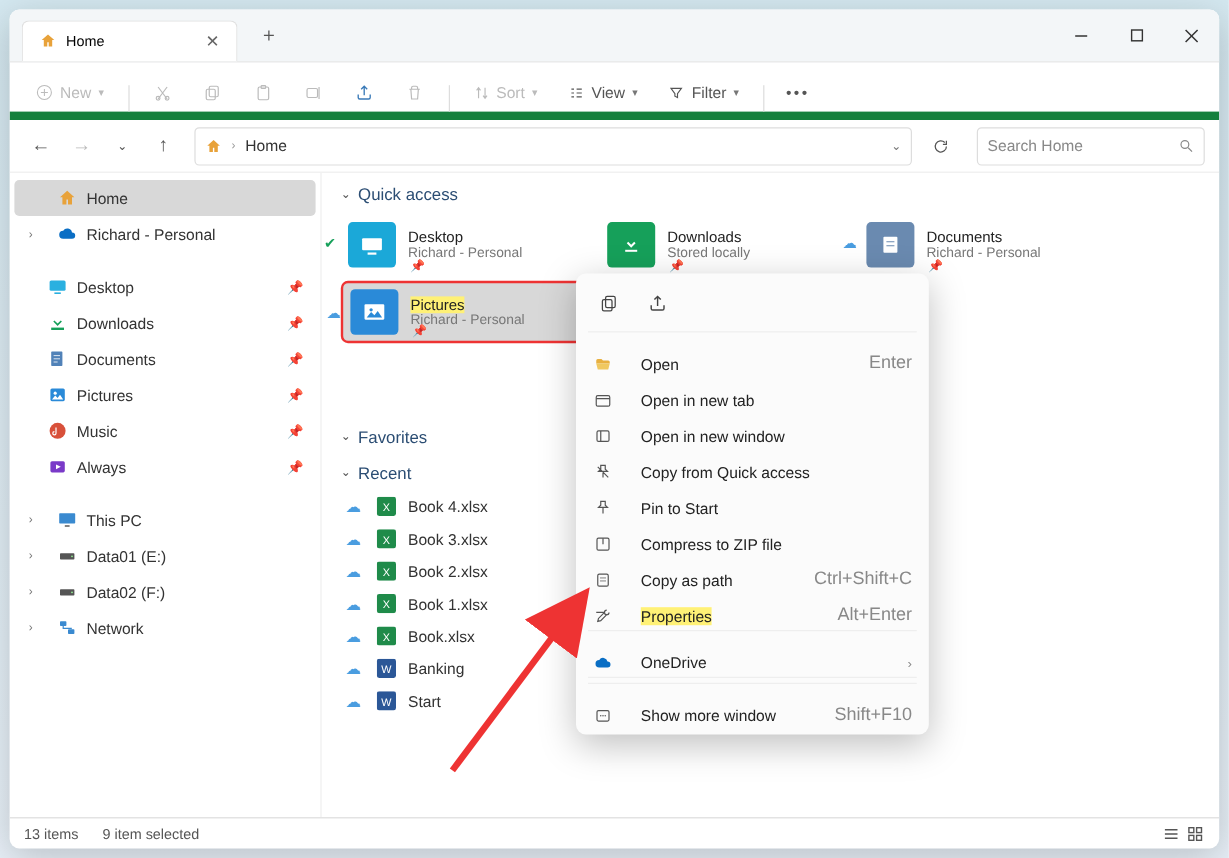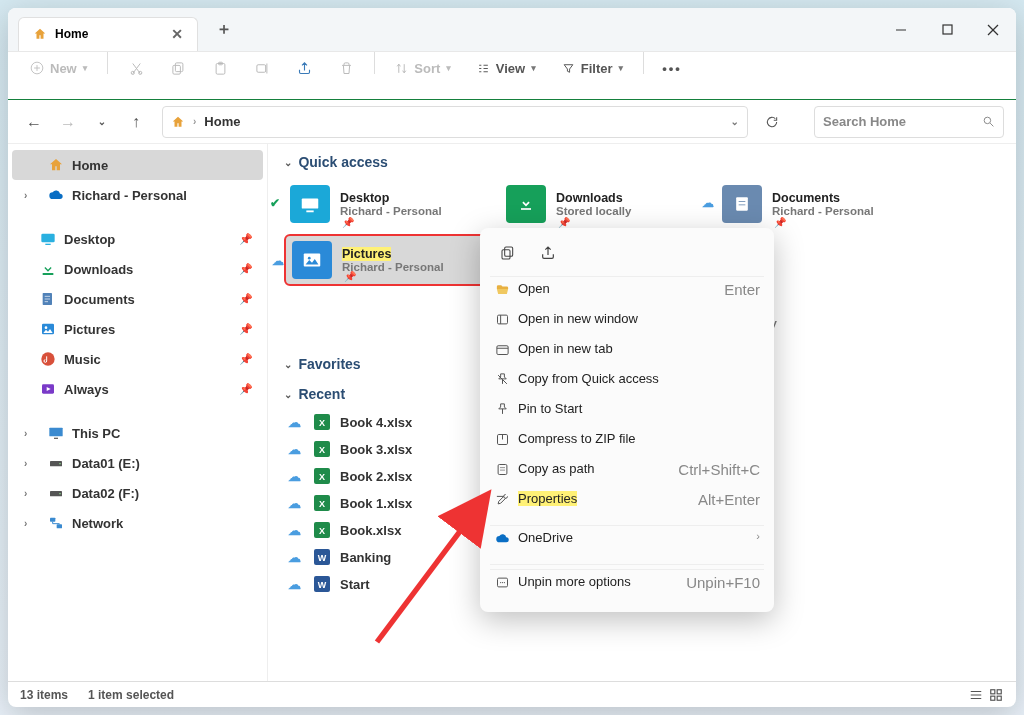--- a/index.html
+++ b/index.html
@@ -1,35 +1,35 @@
 <!DOCTYPE html>
 <html><head>
 <meta charset="utf-8">
 <style>
 * { margin: 0; padding: 0; box-sizing: border-box; font-family: "Segoe UI", sans-serif; }
 body { background: linear-gradient(180deg, #d4e8f0 0%, #e8f0f8 100%); width: 1024px; height: 715px; overflow: hidden; position: relative; }
-.window { position: absolute; top: 8px; left: 8px; right: 8px; bottom: 8px; background: #ffffff; border-radius: 8px; box-shadow: 0 8px 32px rgba(0,0,0,0.2); display: flex; flex-direction: column; overflow: hidden; font-weight: bold; }
+.window { position: absolute; top: 8px; left: 8px; right: 8px; bottom: 8px; background: #ffffff; border-radius: 8px; box-shadow: 0 8px 32px rgba(0,0,0,0.2); display: flex; flex-direction: column; overflow: hidden; }
 .titlebar { height: 44px; display: flex; align-items: center; background: #f3f6f8; border-bottom: 1px solid #e8e8e8; }
 .tab { height: 34px; margin-left: 10px; margin-top: 8px; padding: 0 14px; background: #fff; border-radius: 6px 6px 0 0; display: flex; align-items: center; gap: 8px; font-size: 12px; border: 1px solid #e0e0e0; border-bottom: none; min-width: 180px; }
 .tab .home-ic { width: 14px; height: 14px; display: inline-flex; align-items: center; justify-content: center; }
 .tab .close { margin-left: auto; color: #666; font-size: 14px; cursor: pointer; }
 .newtab { margin-left: 12px; color: #555; font-size: 16px; cursor: pointer; width: 28px; height: 28px; display:flex; align-items:center; justify-content:center; }
 .winctrls { margin-left: auto; display: flex; }
 .winbtn { width: 46px; height: 44px; display: flex; align-items: center; justify-content: center; color: #333; cursor: pointer; }
-.toolbar { height: 48px; display: flex; align-items: flex-start; padding: 0 12px; gap: 6px; border-bottom: 1px solid #15803d; }
+.toolbar { height: 48px; display: flex; align-items: flex-end; padding: 0 12px; gap: 6px; border-bottom: 7px solid #15803d; }
 .tbtn { height: 32px; padding: 0 10px; display: flex; align-items: center; gap: 6px; color: #555; font-size: 13px; border-radius: 4px; cursor: pointer; }
 .tbtn.disabled { color: #bbb; }
 .tbtn.icon-only { width: 36px; padding: 0; justify-content: center; }
 .sep { width: 1px; height: 22px; background: #ddd; margin: 0 4px; }
 .navrow { height: 44px; display: flex; align-items: center; padding: 0 12px; gap: 6px; border-bottom: 1px solid #eee; }
 .navbtn { width: 28px; height: 28px; display: flex; align-items: center; justify-content: center; color: #555; cursor: pointer; border-radius: 4px; }
 .addrbar { flex: 1; height: 32px; border: 1px solid #ddd; border-radius: 4px; display: flex; align-items: center; padding: 0 8px; gap: 8px; font-size: 13px; color: #333; margin-left: 6px; }
 .addrbar .caret { margin-left: auto; color: #777; }
 .refreshbtn { width: 28px; height: 28px; display: flex; align-items: center; justify-content: center; color: #555; cursor: pointer; margin-left: 4px; }
-.searchbox { width: 190px; height: 32px; border: 1px solid #ddd; border-radius: 4px; display: flex; align-items: center; padding: 0 8px; margin-left: 22px; font-size: 13px; color: #888; }
+.searchbox { width: 190px; height: 32px; border: 1px solid #ddd; border-radius: 4px; display: flex; align-items: center; padding: 0 8px; margin-left: 10px; font-size: 13px; color: #888; }
 .searchbox .mag { margin-left: auto; color: #888; }
 .body { flex: 1; display: flex; overflow: hidden; }
 .sidebar { width: 260px; border-right: 1px solid #eee; padding: 6px 4px; overflow-y: auto; }
 .siderow { height: 30px; display: flex; align-items: center; gap: 8px; padding-left: 28px; font-size: 13px; color: #333; border-radius: 4px; cursor: pointer; position: relative; }
 .siderow.selected { background: #d8d8d8; }
 .siderow.top { padding-left: 36px; }
 .siderow .chev { position: absolute; left: 12px; color: #777; font-size: 10px; }
 .siderow .pin { position: absolute; right: 10px; color: #aaa; font-size: 11px; }
 .sidespace { height: 14px; }
 .sideicon { width: 16px; height: 16px; display: inline-flex; align-items: center; justify-content: center; }
@@ -49,21 +49,21 @@
 .recent-list { display: flex; flex-direction: column; gap: 3px; }
 .recent-item { display: flex; align-items: center; gap: 10px; height: 24px; font-size: 13px; color: #333; padding-left: 4px; }
 .recent-item .cloud { color: #4a9de0; font-size: 13px; width: 16px; }
 .file-ic { width: 16px; height: 16px; display: inline-flex; align-items: center; justify-content: center; font-size: 12px; }
 .statusbar { height: 26px; border-top: 1px solid #ddd; display: flex; align-items: center; padding: 0 12px; font-size: 12px; color: #555; gap: 20px; }
 .statusbar .viewbtns { margin-left: auto; display: flex; gap: 4px; }
 .ctxmenu { position: absolute; left: 480px; top: 228px; width: 294px; background: #fbfbfb; border-radius: 8px; box-shadow: 0 8px 30px rgba(0,0,0,0.25); padding: 8px 0; z-index: 100; }
 .ctx-icons { display: flex; gap: 12px; padding: 4px 14px 6px; }
 .ctx-icons .ci { width: 28px; height: 26px; display: flex; align-items: center; justify-content: center; color: #444; cursor: pointer; border-radius: 4px; font-size: 15px; }
 .ctx-sep { height: 1px; background: #eee; margin: 4px 10px; }
-.ctx-item { height: 30px; display: flex; align-items: flex-start; padding: 0 14px; gap: 8px; font-size: 13px; color: #222; cursor: pointer; }
+.ctx-item { height: 30px; display: flex; align-items: flex-end; padding: 0 14px; gap: 24px; font-size: 13px; color: #222; cursor: pointer; }
 .ctx-item .shortcut { margin-left: auto; font-size: 15px; color: #888; }
 .ctx-item .chevr { margin-left: auto; font-size: 11px; color: #888; }
 .ctx-item .mic { width: 16px; height: 16px; display: inline-flex; align-items: center; justify-content: center; color: #555; font-size: 14px; }
 .arrow { position: absolute; left: 350px; top: 480px; width: 180px; height: 180px; z-index: 101; pointer-events: none; }
 svg { display: block; }
 </style>
 </head>
 <body>
 
 <div class="window">
@@ -491,21 +491,21 @@
               <span>Start</span>
             </div>
         </div>
       </div>
 
     </div>
   </div>
 
   <div class="statusbar">
     <span>13 items</span>
-    <span>1 item selected</span>
+    <span>9 item selected</span>
     <div class="viewbtns">
       <span>
           <svg width="16" height="14" viewBox="0 0 24 24">
             <path stroke="#555" stroke-width="2" d="M3 6h18M3 12h18M3 18h18"></path>
           </svg>
         </span>
       <span>
           <svg width="16" height="14" viewBox="0 0 24 24">
             <rect x="3" y="3" width="7" height="7" fill="none" stroke="#555" stroke-width="2"></rect>
             <rect x="14" y="3" width="7" height="7" fill="none" stroke="#555" stroke-width="2"></rect>
@@ -539,34 +539,34 @@
           <path fill="#e8b040" d="M3 7a2 2 0 012-2h5l2 2h7a2 2 0 012 2v2H3z"></path>
           <path fill="#f0c860" d="M3 11h18l-2 8H5z"></path>
         </svg>
       </span>
       <span>Open</span>
       <span class="shortcut">Enter</span>
     </div>
   <div class="ctx-item">
       <span class="mic">
         <svg width="15" height="15" viewBox="0 0 24 24">
+          <rect x="3" y="6" width="18" height="14" rx="2" fill="none" stroke="#555" stroke-width="1.6"></rect>
+          <line x1="3" y1="10" x2="21" y2="10" stroke="#555" stroke-width="1.6"></line>
+        </svg>
+      </span>
+      <span>Open in new tab</span>
+    </div>
+  <div class="ctx-item">
+      <span class="mic">
+        <svg width="15" height="15" viewBox="0 0 24 24">
           <rect x="4" y="5" width="16" height="14" rx="2" fill="none" stroke="#555" stroke-width="1.6"></rect>
           <path d="M9 5v14" stroke="#555" stroke-width="1.6"></path>
         </svg>
       </span>
       <span>Open in new window</span>
-    </div>
-  <div class="ctx-item">
-      <span class="mic">
-        <svg width="15" height="15" viewBox="0 0 24 24">
-          <rect x="3" y="6" width="18" height="14" rx="2" fill="none" stroke="#555" stroke-width="1.6"></rect>
-          <line x1="3" y1="10" x2="21" y2="10" stroke="#555" stroke-width="1.6"></line>
-        </svg>
-      </span>
-      <span>Open in new tab</span>
     </div>
   <div class="ctx-item">
       <span class="mic">
         <svg width="15" height="15" viewBox="0 0 24 24">
           <path fill="none" stroke="#555" stroke-width="1.6" d="M9 3h6v5l3 3H6l3-3zM12 11v8M5 5l14 14"></path>
         </svg>
       </span>
       <span>Copy from Quick access</span>
     </div>
   <div class="ctx-item">
@@ -620,22 +620,22 @@
   <div class="ctx-sep"></div>
   <div class="ctx-item">
       <span class="mic">
         <svg width="15" height="15" viewBox="0 0 24 24">
           <rect x="4" y="5" width="16" height="14" rx="2" fill="none" stroke="#555" stroke-width="1.6"></rect>
           <circle cx="9" cy="12" r="1" fill="#555"></circle>
           <circle cx="12" cy="12" r="1" fill="#555"></circle>
           <circle cx="15" cy="12" r="1" fill="#555"></circle>
         </svg>
       </span>
-      <span>Unpin more options</span>
-      <span class="shortcut">Unpin+F10</span>
+      <span>Show more window</span>
+      <span class="shortcut">Shift+F10</span>
     </div>
 </div>
 
 <svg class="arrow" viewBox="0 0 180 200">
   <defs>
       <marker id="ah" markerWidth="10" markerHeight="10" refX="8" refY="5" orient="auto">
         <path d="M0 0L10 5L0 10z" fill="#e33"></path>
       </marker>
     </defs>
   <line x1="20" y1="180" x2="140" y2="20" stroke="#e33" stroke-width="6" marker-end="url(#ah)"></line>

